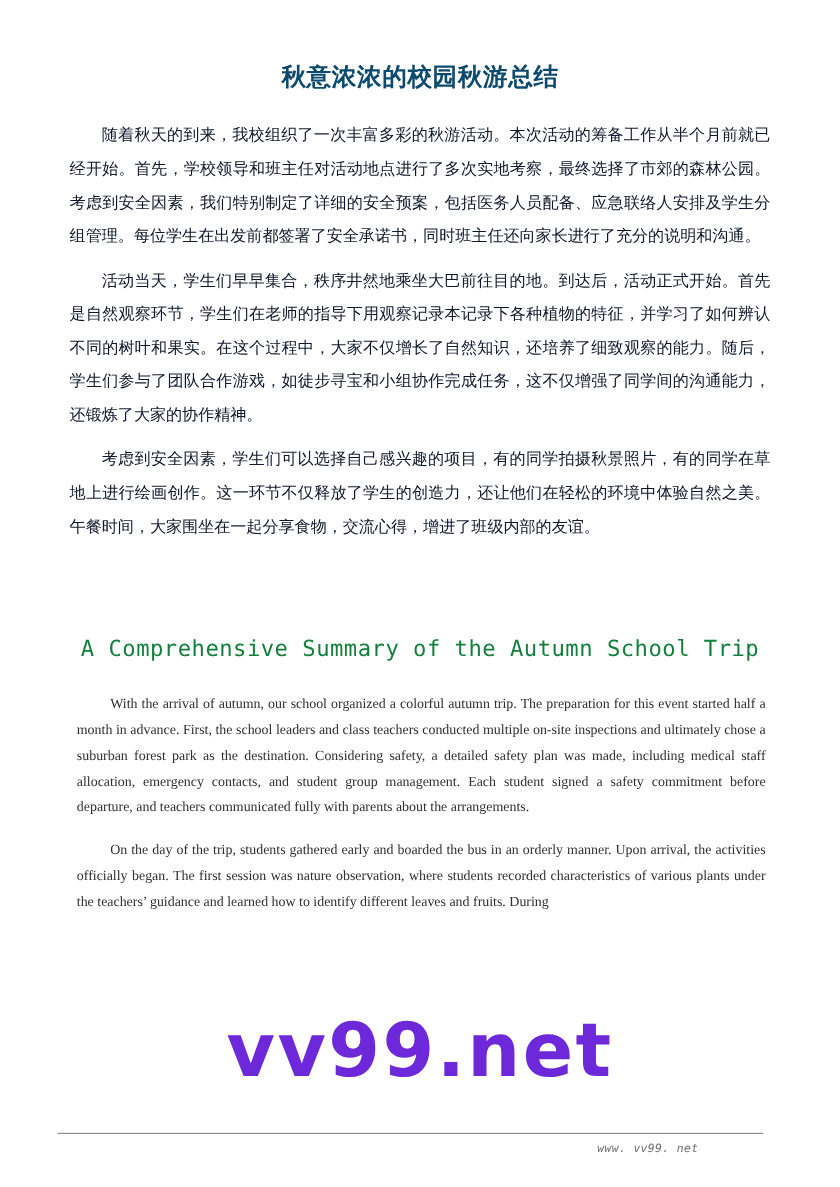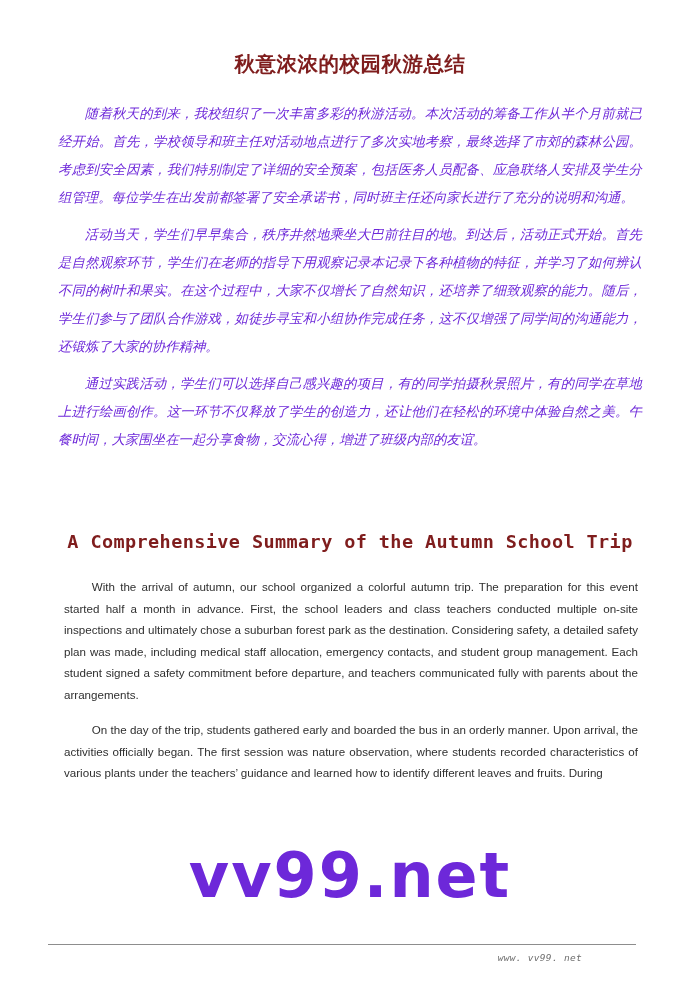--- a/index.html
+++ b/index.html
@@ -47,66 +47,65 @@
     padding: 0 48px;
   }
 
   
   .cn-title {
     text-align: center;
     font-family: "DejaVu Serif", "Liberation Serif", serif;
     font-weight: 700;
     font-size: 20.5px;
     letter-spacing: 0.5px;
-    color: #7f1d1d;
+    color: #0c4a6e;
     margin: 0;
     padding-top: 50px;
     padding-bottom: 4px;
   }
 
   .cn-body {
     margin-top: 18px;
   }
 
   .cn-p {
     margin: 0 0 9px 0;
     font-family: "DejaVu Serif", "Liberation Serif", serif;
     font-size: 13.4px;
     line-height: 28px;
     text-align: justify;
     text-justify: inter-ideograph;
-    color: #6d28d9;
+    color: #0f172a;
     padding: 0 10px;
     text-indent: 2em;
-    font-style: italic;
   }
   .cn-p.no-indent {
     text-indent: 0;
   }
 
   
   .en-title {
     text-align: center;
     font-family: "DejaVu Sans Mono", "Liberation Mono", monospace;
-    font-weight: 700;
+    font-weight: 400;
     font-size: 18.5px;
     letter-spacing: 0.4px;
-    color: #7f1d1d;
+    color: #15803d;
     margin: 0;
     padding-top: 68px;
     padding-bottom: 2px;
   }
 
   .en-body {
     margin-top: 22px;
   }
 
   .en-p {
     margin: 0 0 14px 0;
-    font-family: Liberation Sans, sans-serif;
+    font-family: Liberation Serif, serif;
     font-size: 11.6px;
     line-height: 21.5px;
     text-align: justify;
     color: #2f2f2f;
     padding: 0 14px 0 16px;
     text-indent: 2.4em;
   }
 
   
   .footer {
@@ -139,21 +138,21 @@
 
   <div class="watermark">vv99.net</div>
 
   <div class="content">
 
     <h1 class="cn-title">秋意浓浓的校园秋游总结</h1>
 
     <div class="cn-body">
       <p class="cn-p">随着秋天的到来，我校组织了一次丰富多彩的秋游活动。本次活动的筹备工作从半个月前就已经开始。首先，学校领导和班主任对活动地点进行了多次实地考察，最终选择了市郊的森林公园。考虑到安全因素，我们特别制定了详细的安全预案，包括医务人员配备、应急联络人安排及学生分组管理。每位学生在出发前都签署了安全承诺书，同时班主任还向家长进行了充分的说明和沟通。</p>
       <p class="cn-p">活动当天，学生们早早集合，秩序井然地乘坐大巴前往目的地。到达后，活动正式开始。首先是自然观察环节，学生们在老师的指导下用观察记录本记录下各种植物的特征，并学习了如何辨认不同的树叶和果实。在这个过程中，大家不仅增长了自然知识，还培养了细致观察的能力。随后，学生们参与了团队合作游戏，如徒步寻宝和小组协作完成任务，这不仅增强了同学间的沟通能力，还锻炼了大家的协作精神。</p>
-      <p class="cn-p">通过实践活动，学生们可以选择自己感兴趣的项目，有的同学拍摄秋景照片，有的同学在草地上进行绘画创作。这一环节不仅释放了学生的创造力，还让他们在轻松的环境中体验自然之美。午餐时间，大家围坐在一起分享食物，交流心得，增进了班级内部的友谊。</p>
+      <p class="cn-p">考虑到安全因素，学生们可以选择自己感兴趣的项目，有的同学拍摄秋景照片，有的同学在草地上进行绘画创作。这一环节不仅释放了学生的创造力，还让他们在轻松的环境中体验自然之美。午餐时间，大家围坐在一起分享食物，交流心得，增进了班级内部的友谊。</p>
     </div>
 
     <h2 class="en-title">A Comprehensive Summary of the Autumn School Trip</h2>
 
     <div class="en-body">
       <p class="en-p">With the arrival of autumn, our school organized a colorful autumn trip. The preparation for this event started half a month in advance. First, the school leaders and class teachers conducted multiple on-site inspections and ultimately chose a suburban forest park as the destination. Considering safety, a detailed safety plan was made, including medical staff allocation, emergency contacts, and student group management. Each student signed a safety commitment before departure, and teachers communicated fully with parents about the arrangements.</p>
       <p class="en-p">On the day of the trip, students gathered early and boarded the bus in an orderly manner. Upon arrival, the activities officially began. The first session was nature observation, where students recorded characteristics of various plants under the teachers’ guidance and learned how to identify different leaves and fruits. During</p>
     </div>
 
   </div>

